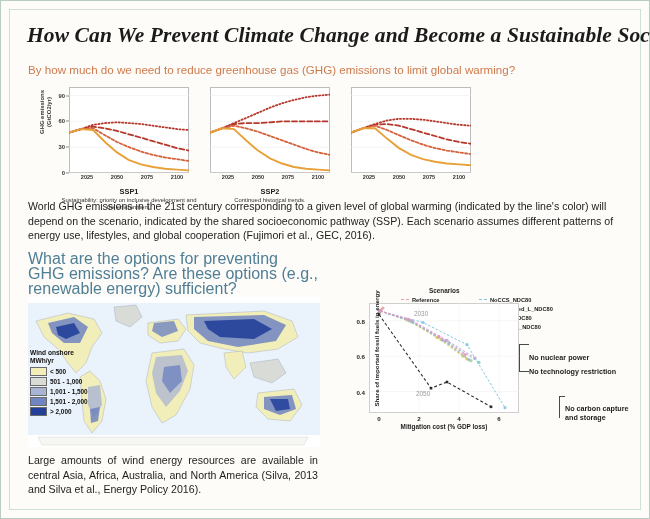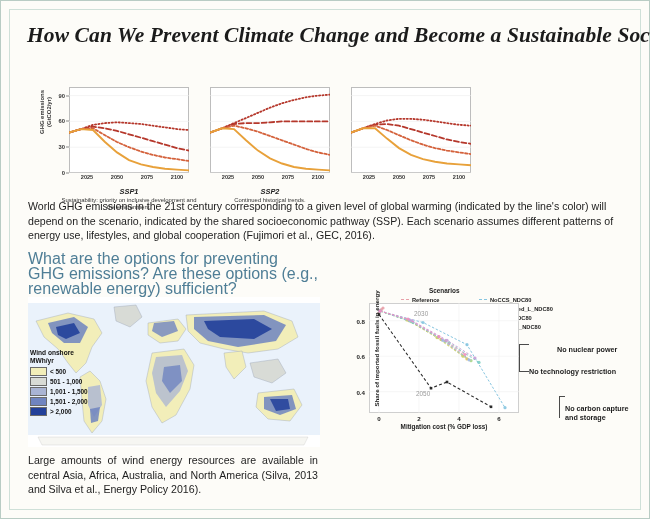--- a/index.html
+++ b/index.html
@@ -65,21 +65,21 @@
   .ssp-panel svg { position: absolute; inset: 0; }
   .ssp-xticks {
     position: absolute; top: 87px; left: 0; width: 120px; height: 10px;
   }
   .ssp-xticks span {
     position: absolute; font-size: 5.6px; color: #333; font-weight: 700; transform: translateX(-50%);
   }
   .ssp-cap {
     position: absolute; top: 100px; left: -12px; width: 144px; text-align: center;
   }
-  .ssp-cap .name { font-size: 7.4px; font-weight: 700; color: #222; font-style: italic; }
+  .ssp-cap .name { font-size: 7.4px; font-weight: 700; color: #222; }
   .ssp-cap .desc { font-size: 5.9px; color: #333; line-height: 7.3px; margin-top: 1px; }
 
   .ssp-yaxis { position: absolute; left: 28px; top: 86px; width: 40px; height: 90px; }
   .ssp-yaxis .tick {
     position: absolute; right: 4px; font-size: 5.8px; color: #333; font-weight: 700;
     transform: translateY(-50%);
   }
   .ssp-yaxis .tickline {
     position: absolute; right: 0; width: 3px; height: 1px; background: #888; transform: translateY(-50%);
   }
@@ -127,33 +127,34 @@
     position: absolute; left: -53px; top: 42px; transform: rotate(-90deg);
     width: 120px; text-align: center; font-size: 6.2px; font-weight: 700; color: #1d1d1d;
   }
   .sc-ytick { position: absolute; right: 4px; font-size: 6.2px; font-weight: 700; color: #1d1d1d; transform: translateY(-50%); }
   .sc-yticks { position: absolute; left: 0; top: 16px; width: 36px; height: 110px; }
   .sc-xticks { position: absolute; left: 36px; top: 128px; width: 150px; height: 10px; }
   .sc-xticks span { position: absolute; font-size: 6.2px; font-weight: 700; color: #1d1d1d; transform: translateX(-50%); }
   .sc-xlabel { position: absolute; left: 36px; top: 136px; width: 150px; text-align: center; font-size: 6.4px; font-weight: 700; color: #1d1d1d; }
 
   .ann { position: absolute; font-size: 7.2px; font-weight: 700; color: #1d1d1d; line-height: 9px; }
-  #ann-nuclear { left: 196px; top: 58px; margin-left: 28px; }
+  #ann-nuclear { left: 196px; top: 66px; }
   #ann-tech { left: 196px; top: 80px; }
   #ann-ccs { left: 232px; top: 117px; width: 66px; }
   .ann-line { position: absolute; background: #4a4a4a; }
 </style>
 </head>
 <body>
 
 <div class="poster">
   <div class="inner-rule"></div>
 
   <div class="title">How Can We Prevent Climate Change and Become a Sustainable Society?</div>
 
+  <div class="q-orange">By how much do we need to reduce greenhouse gas (GHG) emissions to limit global warming?</div>
 
   <div class="ssp-yaxis">
     <div class="ssp-ylabel">GHG emissions<br>(GtCO2/yr)</div>
     <div id="ssp-yticks">
         <div class="tick" style="top:86px">0</div>
         <div class="tickline" style="top:86px"></div>
         <div class="tick" style="top:60.2px">30</div>
         <div class="tickline" style="top:60.2px"></div>
         <div class="tick" style="top:34.4px">60</div>
         <div class="tickline" style="top:34.4px"></div>

